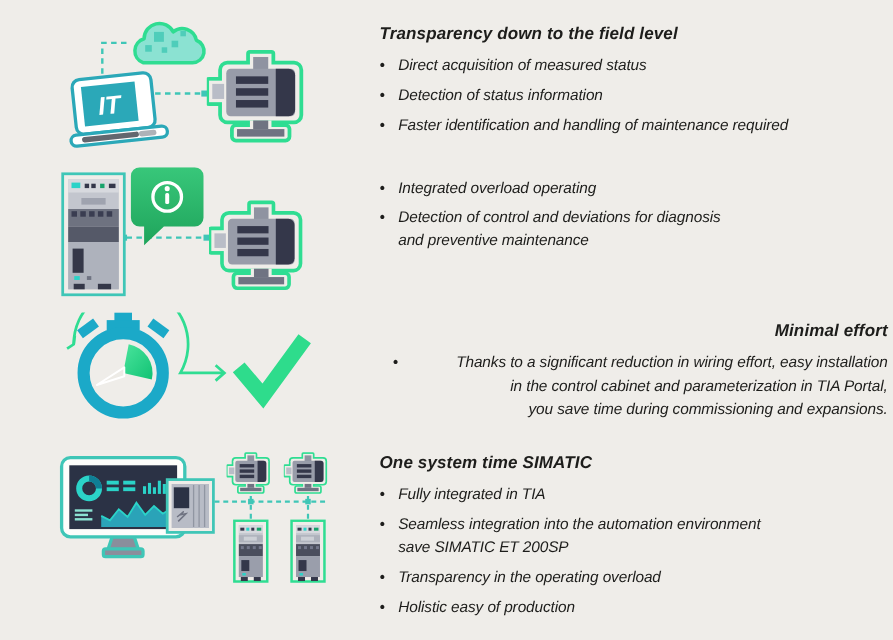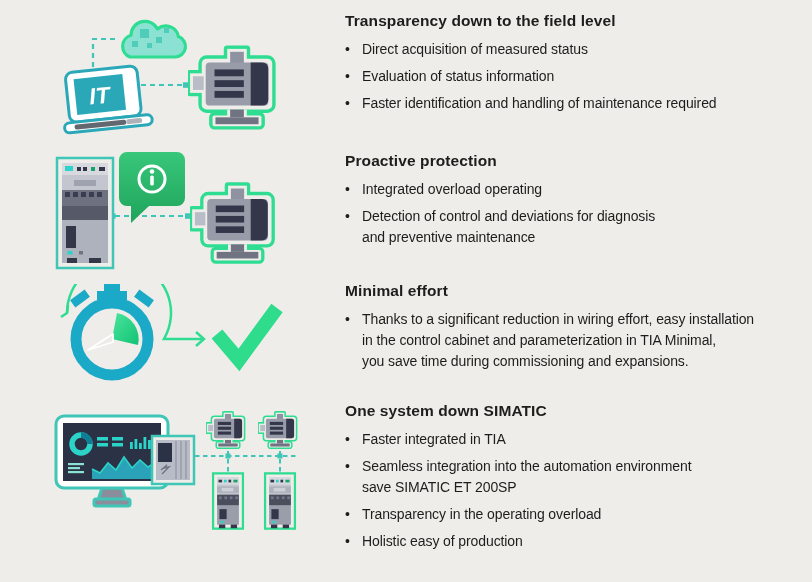--- a/index.html
+++ b/index.html
@@ -12,28 +12,28 @@
   body{
     background:var(--bg);
     font-family:"Liberation Sans","DejaVu Sans",sans-serif;
     color:var(--ink);
     position:relative;
   }
   .canvas{position:absolute; inset:0; width:812px; height:582px;}
   section.row{position:absolute; left:0; width:812px;}
   .s1{top:8px; height:138px;}
   .s2{top:148px; height:128px;}
-  .s3{top:278px; height:118px;}
+  .s3{top:278px; height:118px;text-align:right;}
   .s4{top:398px; height:182px;}
   .icon{position:absolute; display:block;}
   .s1 .icon{left:55px; top:4px;  width:235px; height:125px;}
   .s2 .icon{left:55px; top:4px;  width:235px; height:122px;}
   .s3 .icon{left:55px; top:6px;  width:250px; height:115px;}
   .s4 .icon{left:52px; top:8px;  width:250px; height:125px;}
-  .text{position:absolute; left:345px; top:2px; width:462px;}
+  .text{position:absolute; left:345px; top:12px; width:462px;font-style:italic;}
   h3{
     font-size:15.5px; font-weight:700; letter-spacing:0.1px;
     margin-bottom:7px; line-height:1.4; color:var(--ink);
   }
   .bullet{display:flex; align-items:flex-start; margin-bottom:6px;}
   .dot{width:17px; flex:0 0 17px; font-size:14px; line-height:21px;}
   .bt{
     font-size:14px; line-height:21px; letter-spacing:-0.1px;
     white-space:pre-line; flex:1;
   }
@@ -131,21 +131,21 @@
       <use href="#sym-motor" x="133" y="31" width="98" height="90"></use>
     </svg>
     <div class="text">
       <h3>Transparency down to the field level</h3>
       <div class="bullet">
           <span class="dot">•</span>
           <span class="bt">Direct acquisition of measured status</span>
         </div>
       <div class="bullet">
           <span class="dot">•</span>
-          <span class="bt">Evaluation of status information</span>
+          <span class="bt">Detection of status information</span>
         </div>
       <div class="bullet">
           <span class="dot">•</span>
           <span class="bt">Faster identification and handling of maintenance required</span>
         </div>
     </div>
   </section>
 
   <section class="row s2">
     <svg class="icon" viewBox="0 0 235 122">
@@ -180,21 +180,20 @@
         <path d="M8,0 h50 a8,8 0 0 1 8,8 v38 a8,8 0 0 1 -8,8 h-28 l-18,17 v-17 h-4 a8,8 0 0 1 -8,-8 v-38 a8,8 0 0 1 8,-8 z" fill="url(#gradBubble)"></path>
         <g>
           <circle cx="33" cy="27" r="13" fill="none" stroke="#FFFFFF" stroke-width="3"></circle>
           <circle cx="33" cy="19.5" r="2.3" fill="#FFFFFF"></circle>
           <rect x="31.2" y="23.5" width="3.6" height="10" rx="1.5" fill="#FFFFFF"></rect>
         </g>
       </g>
       <use href="#sym-motor" x="135" y="28" width="95" height="87"></use>
     </svg>
     <div class="text">
-      <h3>Proactive protection</h3>
       <div class="bullet">
           <span class="dot">•</span>
           <span class="bt">Integrated overload operating</span>
         </div>
       <div class="bullet">
           <span class="dot">•</span>
           <span class="bt">Detection of control and deviations for diagnosis
 and preventive maintenance</span>
         </div>
     </div>
@@ -216,21 +215,21 @@
         <path d="M57,55 L62,29 A26.5,26.5 0 0 1 83,61 Z" fill="url(#gradWedge)"></path>
         <polygon points="33,66 58,50 58,58" fill="#EDEBE6" stroke="#FFFFFF" stroke-width="1.8" stroke-linejoin="round"></polygon>
       </g>
       <polyline points="162,50 184,76 222,24" fill="none" stroke="#2EDC8C" stroke-width="14"></polyline>
     </svg>
     <div class="text">
       <h3>Minimal effort</h3>
       <div class="bullet">
           <span class="dot">•</span>
           <span class="bt">Thanks to a significant reduction in wiring effort, easy installation
-in the control cabinet and parameterization in TIA Minimal,
+in the control cabinet and parameterization in TIA Portal,
 you save time during commissioning and expansions.</span>
         </div>
     </div>
   </section>
 
   <section class="row s4">
     <svg class="icon" viewBox="0 0 250 125">
       <g stroke="var(--dash)" stroke-width="2" stroke-dasharray="4.5 3.5" fill="none">
         <path d="M118,42 H100"></path>
         <path d="M143,50 H246"></path>
@@ -275,24 +274,24 @@
         <rect x="6" y="7" width="14" height="19" fill="var(--screen)"></rect>
         <path d="M24,5 V43 M29,5 V43 M34,5 V43" stroke="#9096A2" stroke-width="1.2"></path>
         <path d="M9,34 l6,-5 -3,3 5,-1 -7,7" fill="none" stroke="#6F7382" stroke-width="1.4"></path>
       </g>
       <use href="#sym-motor" x="154" y="4" width="44" height="40.5"></use>
       <use href="#sym-motor" x="206" y="4" width="44" height="40.5"></use>
       <use href="#sym-io" x="159.5" y="66" width="33" height="58"></use>
       <use href="#sym-io" x="211.5" y="66" width="33" height="58"></use>
     </svg>
     <div class="text">
-      <h3>One system down SIMATIC</h3>
-      <div class="bullet">
-          <span class="dot">•</span>
-          <span class="bt">Faster integrated in TIA</span>
+      <h3>One system time SIMATIC</h3>
+      <div class="bullet">
+          <span class="dot">•</span>
+          <span class="bt">Fully integrated in TIA</span>
         </div>
       <div class="bullet">
           <span class="dot">•</span>
           <span class="bt">Seamless integration into the automation environment
 save SIMATIC ET 200SP</span>
         </div>
       <div class="bullet">
           <span class="dot">•</span>
           <span class="bt">Transparency in the operating overload</span>
         </div>

